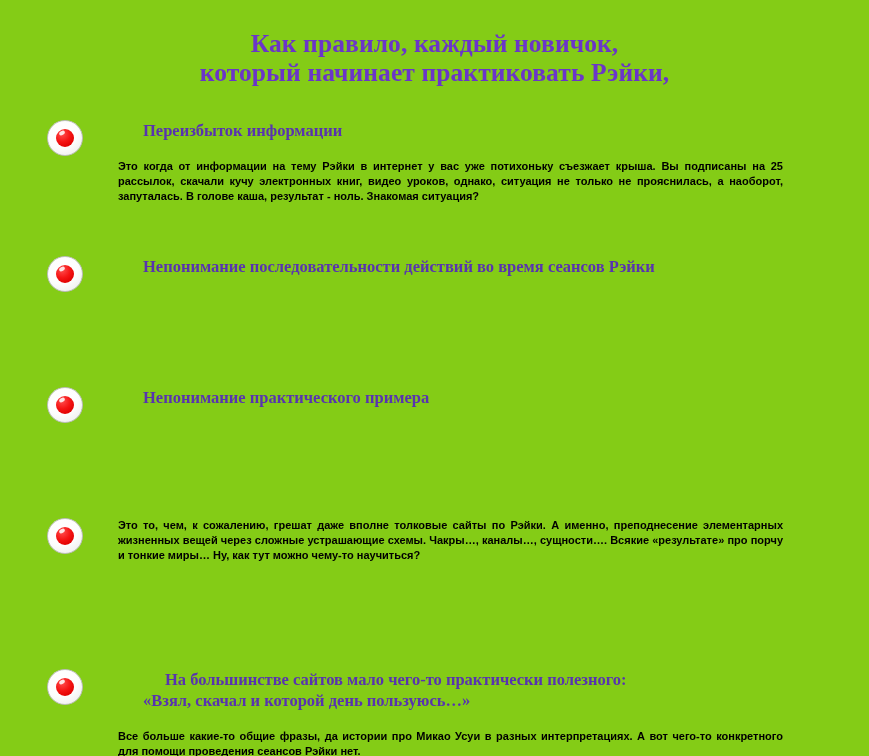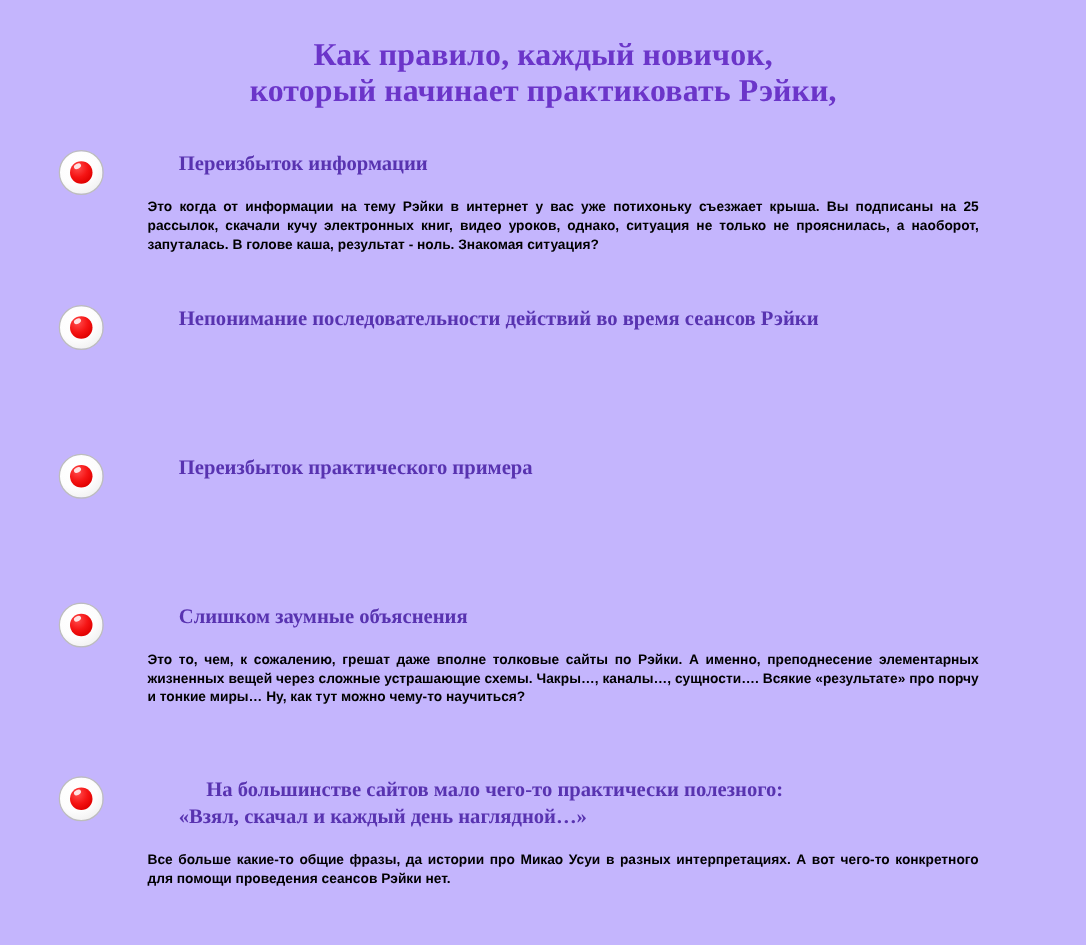--- a/index.html
+++ b/index.html
@@ -11,21 +11,21 @@
     width: 869px;
     height: 756px;
     font-family: "Liberation Sans", sans-serif;
     overflow: hidden;
   }
 
   .page {
     position: relative;
     width: 869px;
     height: 756px;
-    background: #c4b5fd;
+    background: #84cc16;
   }
 
   
   .main-heading {
     position: absolute;
     top: 12px;
     left: 0;
     width: 869px;
     text-align: center;
     font-family: "Liberation Serif", serif;
@@ -102,21 +102,21 @@
     font-weight: bold;
     font-size: 11px;
     line-height: 15px;
     color: #000000;
     text-align: justify;
     margin: 0;
     max-width: 727px;
   }
 
   
-  .problem + .problem { margin-top: 4px; }
+  .problem + .problem { margin-top: 16px; }
   .p1 { height: 120px; }
   .p2 { height: 115px; }
   .p3 { height: 115px; }
   .p4 { height: 135px; }
   .p5 { height: 110px; }
 </style>
 </head>
 <body>
 
 <div class="page">
@@ -148,41 +148,38 @@
         <span class="tl">Непонимание последовательности действий во время сеансов Рэйки</span>
       </h2>
     </section>
 
     <section class="problem p3">
       <span class="bullet">
         <span class="ball"></span>
         <span class="glint"></span>
       </span>
       <h2 class="problem-title">
-        <span class="tl">Переизбыток практического примера</span>
+        <span class="tl">Непонимание практического примера</span>
       </h2>
     </section>
 
     <section class="problem p4">
       <span class="bullet">
         <span class="ball"></span>
         <span class="glint"></span>
       </span>
-      <h2 class="problem-title">
-        <span class="tl">Слишком заумные объяснения</span>
-      </h2>
       <p class="problem-body">Это то, чем, к сожалению, грешат даже вполне толковые сайты по Рэйки. А именно, преподнесение элементарных жизненных вещей через сложные устрашающие схемы. Чакры…, каналы…, сущности…. Всякие «результате» про порчу и тонкие миры… Ну, как тут можно чему-то научиться?</p>
     </section>
 
     <section class="problem p5">
       <span class="bullet">
         <span class="ball"></span>
         <span class="glint"></span>
       </span>
       <h2 class="problem-title">
         <span class="tl indent">На большинстве сайтов мало чего-то практически полезного:</span>
-        <span class="tl">«Взял, скачал и каждый день наглядной…»</span>
+        <span class="tl">«Взял, скачал и которой день пользуюсь…»</span>
       </h2>
       <p class="problem-body">Все больше какие-то общие фразы, да истории про Микао Усуи в разных интерпретациях. А вот чего-то конкретного для помощи проведения сеансов Рэйки нет.</p>
     </section>
 
   </div>
 </div>
 
 </body></html>

